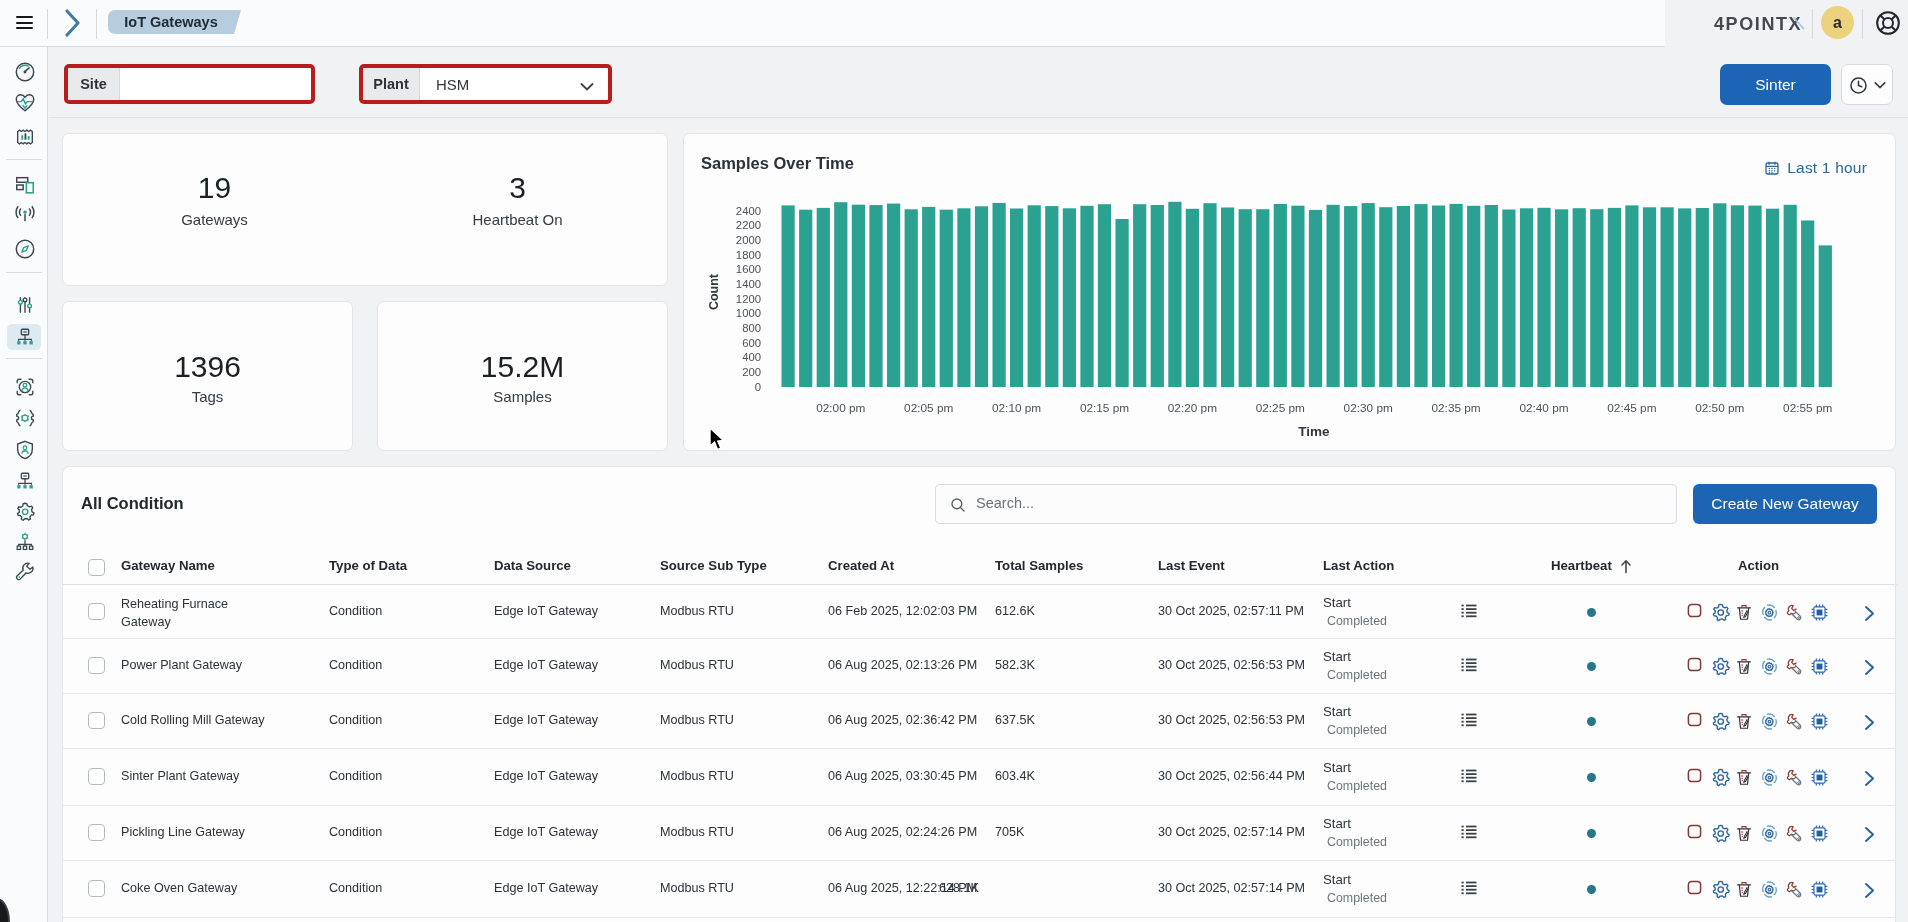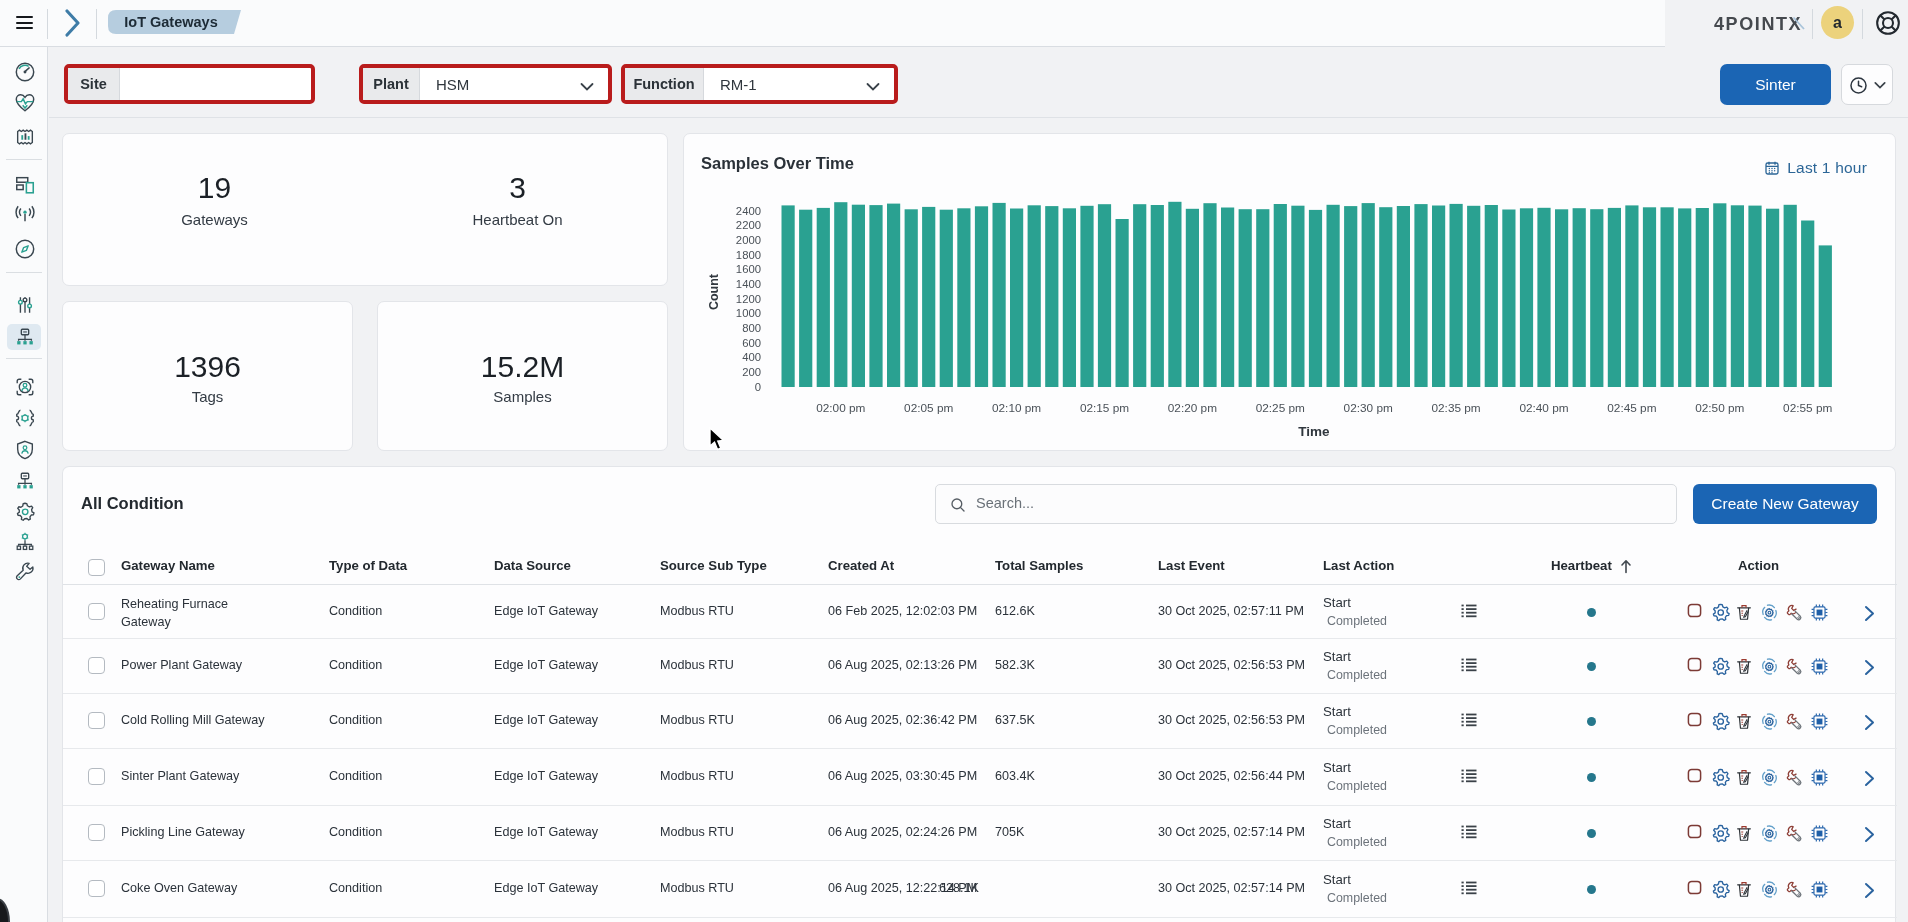--- a/index.html
+++ b/index.html
@@ -180,28 +180,20 @@
     </svg>
 </div>
 
 <div id="filters">
   <div class="fgroup" style="left:15px; width:251px;">
     <div class="flabel" style="width:52px;">Site</div>
   </div>
   <div class="fgroup" style="left:290px; width:253px;margin-left:20px;">
     <div class="flabel" style="width:57px;">Plant</div>
     <div class="fvalue">HSM
-      <svg class="fchev" width="14" height="10" viewBox="0 0 14 10">
-          <path d="M1.5 2 L7 7.5 L12.5 2" fill="none" stroke="#3a424a" stroke-width="1.8" stroke-linecap="round"></path>
-        </svg>
-    </div>
-  </div>
-  <div class="fgroup" style="left:572px; width:277px;">
-    <div class="flabel" style="width:79px;">Function</div>
-    <div class="fvalue">RM-1
       <svg class="fchev" width="14" height="10" viewBox="0 0 14 10">
           <path d="M1.5 2 L7 7.5 L12.5 2" fill="none" stroke="#3a424a" stroke-width="1.8" stroke-linecap="round"></path>
         </svg>
     </div>
   </div>
   <div id="refreshbtn">Sinter</div>
   <div id="timedrop">
     <svg class="abs" style="left:7px; top:11px" width="19" height="19" viewBox="0 0 24 24">
         <circle cx="12" cy="12" r="9.5" fill="none" stroke="#2d3640" stroke-width="1.9"></circle>
         <path d="M12 6.5 V12 L16 13.5" fill="none" stroke="#2d3640" stroke-width="1.9" stroke-linecap="round"></path>

